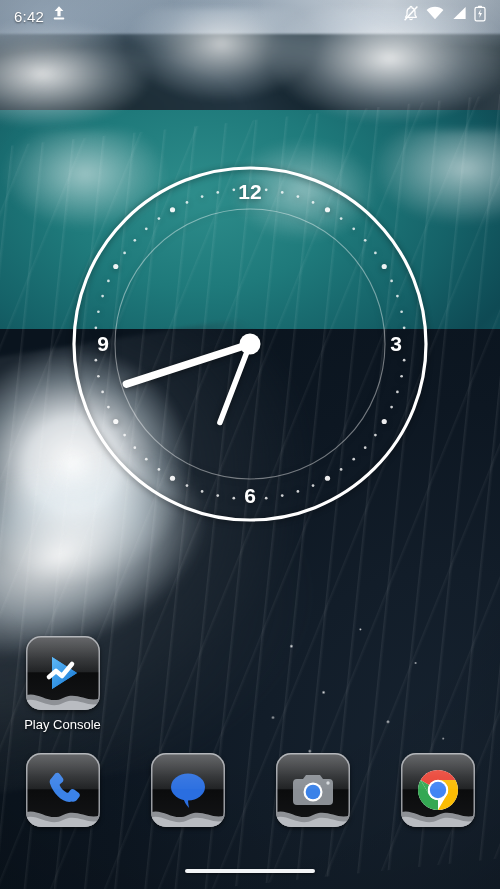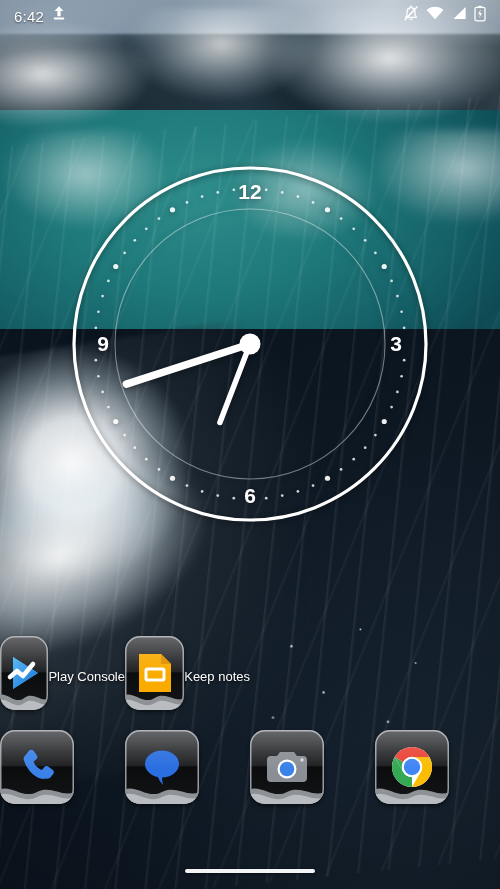--- a/index.html
+++ b/index.html
@@ -134,21 +134,21 @@
     position:absolute;left:72px;top:118px;width:356px;height:356px;z-index:10;margin-top:48px;
   }
   .clock svg{display:block;overflow:visible;
     filter:drop-shadow(0 1px 3px rgba(0,0,0,.45));}
   .num{fill:#ffffff;font-family:"Liberation Sans","DejaVu Sans",sans-serif;
        font-size:21px;font-weight:700;text-anchor:middle;}
 
   
   .apps{position:absolute;left:0;top:636px;width:100%;z-index:10;}
   .row{display:flex;}
-  .cell{width:125px;display:flex;align-items:center;}
+  .cell{width:125px;display:flex;flex-direction:column;align-items:center;}
   .tile{
     position:relative;width:74px;height:74px;border-radius:15px;
     background:linear-gradient(180deg,#3d3f42 0%,#1d1f21 48%,#0b0c0d 50%,#141517 100%);
     box-shadow:0 2px 4px rgba(0,0,0,.55), inset 0 0 0 1.5px rgba(176,180,186,.85);
     overflow:hidden;
   }
   
   .tile::before{
     content:"";position:absolute;left:0;top:0;width:100%;height:49%;
     background:linear-gradient(180deg, rgba(255,255,255,.22) 0%, rgba(255,255,255,.07) 65%, rgba(255,255,255,.02) 100%);
@@ -332,36 +332,20 @@
             </svg>
           </div>
           <svg class="tile-wave" viewBox="0 0 82 26" preserveAspectRatio="none">
             <path d="M0 11 C14 2, 26 20, 41 12 C56 4, 68 20, 82 10 L82 26 L0 26 Z" fill="#8e9196"></path>
             <path d="M0 16 C14 8, 26 25, 41 17 C56 9, 68 25, 82 15 L82 26 L0 26 Z" fill="#b9bcc1"></path>
           </svg>
         </div>
         <div class="label">Play Console</div>
       </div>
 
-      <div class="cell">
-        <div class="tile">
-          <div class="glyph">
-            <svg width="40" height="44" viewBox="0 0 40 44">
-              <path d="M4 3 H26 L36 13 V41 H4 Z" fill="#f9ab00"></path>
-              <path d="M26 3 L36 13 H26 Z" fill="#e09000"></path>
-              <rect x="11" y="18" width="18" height="11" rx="1.6" fill="none" stroke="#ffffff" stroke-width="3"></rect>
-            </svg>
-          </div>
-          <svg class="tile-wave" viewBox="0 0 82 26" preserveAspectRatio="none">
-            <path d="M0 11 C14 2, 26 20, 41 12 C56 4, 68 20, 82 10 L82 26 L0 26 Z" fill="#8e9196"></path>
-            <path d="M0 16 C14 8, 26 25, 41 17 C56 9, 68 25, 82 15 L82 26 L0 26 Z" fill="#b9bcc1"></path>
-          </svg>
-        </div>
-        <div class="label">Keep notes</div>
-      </div>
 
 
     </div>
 
     <div class="row row2">
 
       <div class="cell">
         <div class="tile">
           <div class="glyph">
             <svg width="40" height="40" viewBox="0 0 40 40">

